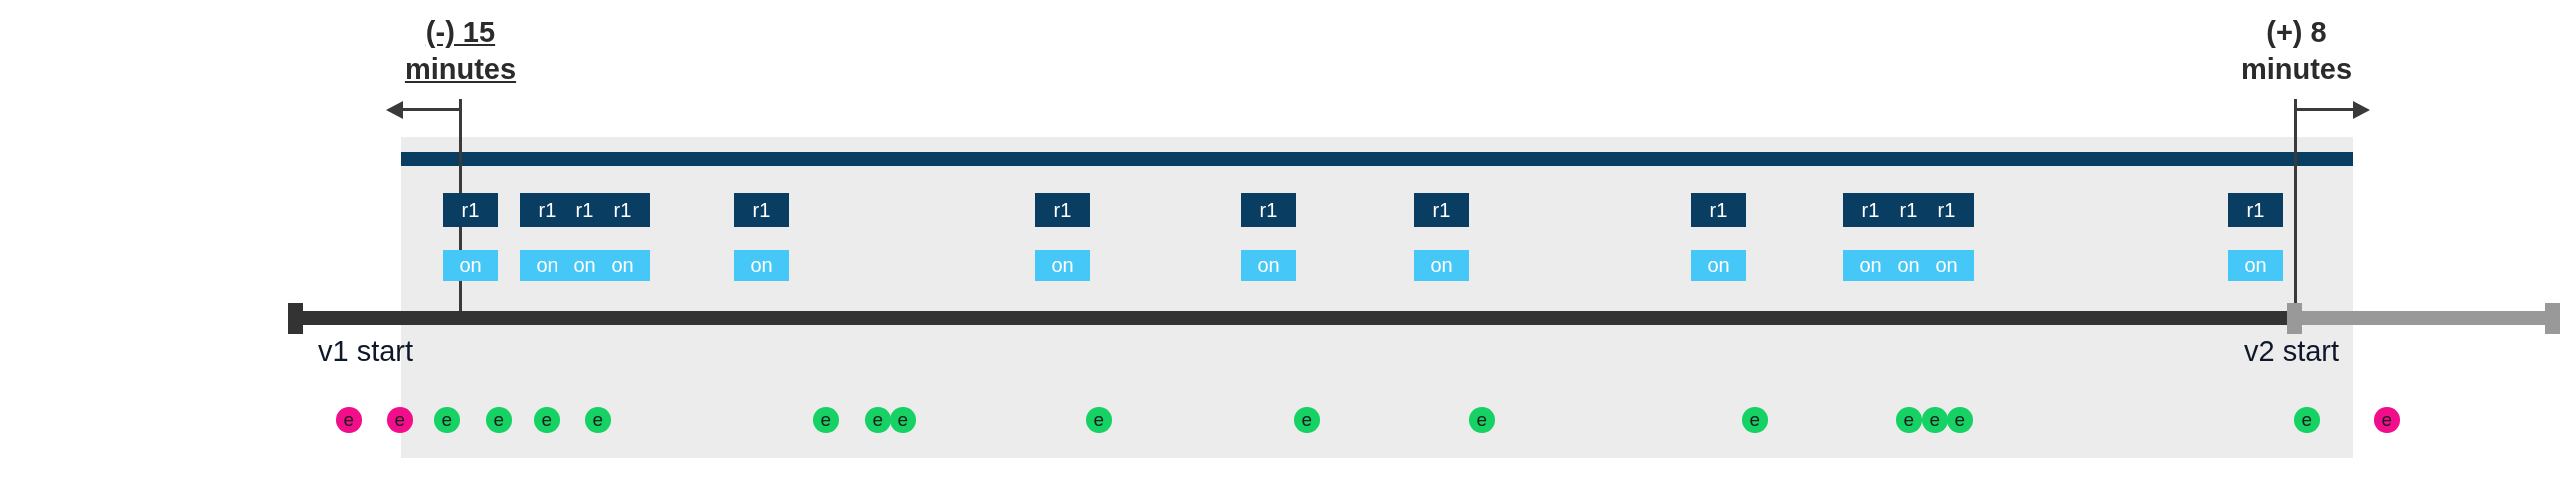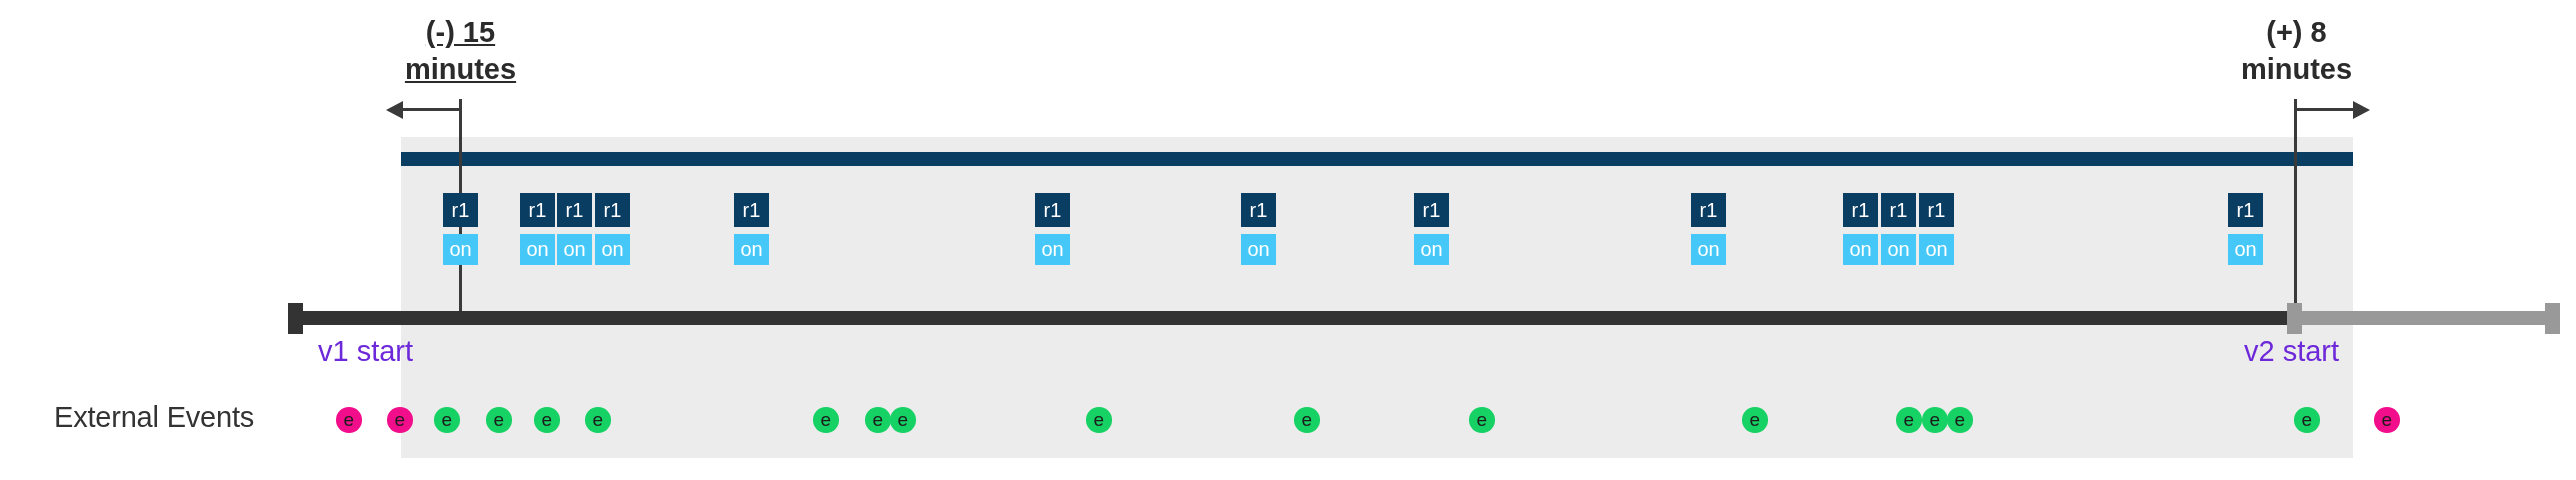--- a/index.html
+++ b/index.html
@@ -33,42 +33,41 @@
 
   
   .tl{position:absolute;height:14px;}
   .tl-bar{position:absolute;top:0;height:14px;width:100%;}
   .tl-cap{position:absolute;top:-8.5px;width:15px;height:31px;}
   .cap-l{left:0;}
   .cap-r{right:0;}
   .tl-v1 .tl-bar,.tl-v1 .tl-cap{background:#333333;}
   .tl-v2 .tl-bar,.tl-v2 .tl-cap{background:#999999;}
 
-  .tl-caption{position:absolute;color:#6d28d9;font-size:29px;font-weight:400;white-space:nowrap;text-align:center;}
+  .tl-caption{position:absolute;color:#0f172a;font-size:29px;font-weight:400;white-space:nowrap;text-align:center;}
 
   
-  .imp{position:absolute;width:35px;}
+  .imp{position:absolute;width:55px;}
   .imp .r1{height:34px;background:#0a3d62;color:#ffffff;font-size:20px;display:flex;align-items:center;justify-content:center;}
-  .imp .on{height:31px;margin-top:7px;background:#45c8f7;color:#ffffff;font-size:20px;display:flex;align-items:center;justify-content:center;}
+  .imp .on{height:31px;margin-top:23px;background:#45c8f7;color:#ffffff;font-size:20px;display:flex;align-items:center;justify-content:center;}
 
   
   .dot{position:absolute;width:25.5px;height:25.5px;border-radius:50%;display:flex;align-items:center;justify-content:center;font-size:19px;color:#1c1c1c;}
   .dot-green{background:#16d164;}
   .dot-magenta{background:#f20d8a;}
 </style>
 </head>
 <body>
 
 <div id="canvas">
 
   <div class="panel"></div>
 
   <div class="navy-bar"></div>
 
-  <div class="row-label lbl-external">External Events</div>
 
   <div class="ann ann-left">
     <span>(-) 15</span>
     <span class="l2">minutes</span>
   </div>
   <div class="arrowwrap" style="left:386px;top:99px;width:75px;">
     <div class="arrowhead ah-left"></div>
     <div class="arrowline" style="left:14px;right:0;"></div>
   </div>
   <div class="vline" style="left:459px;top:99px;height:222px;"></div>

